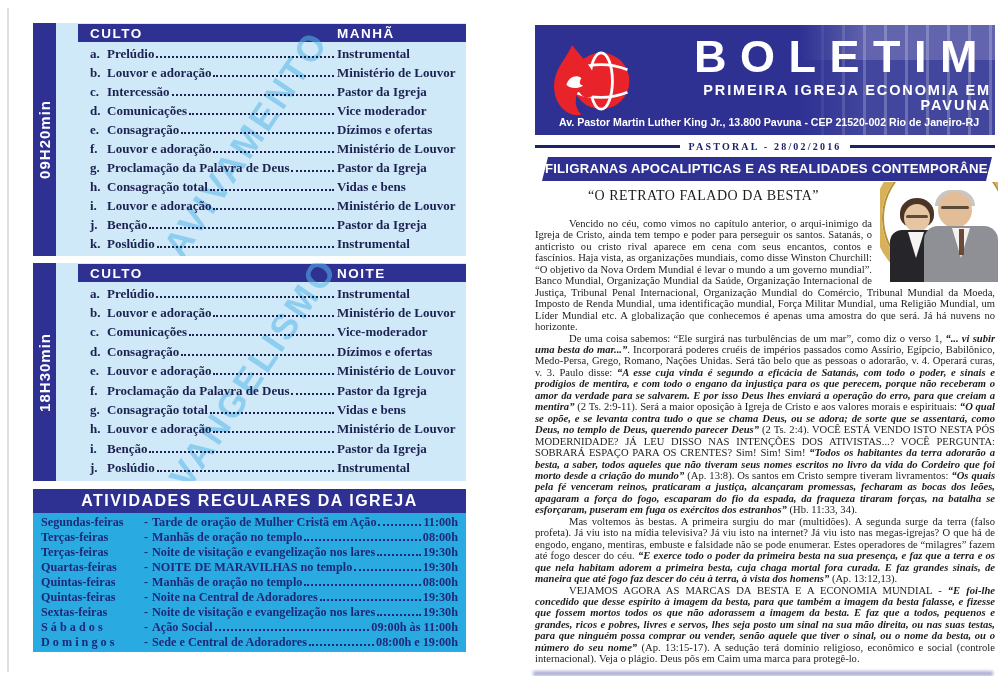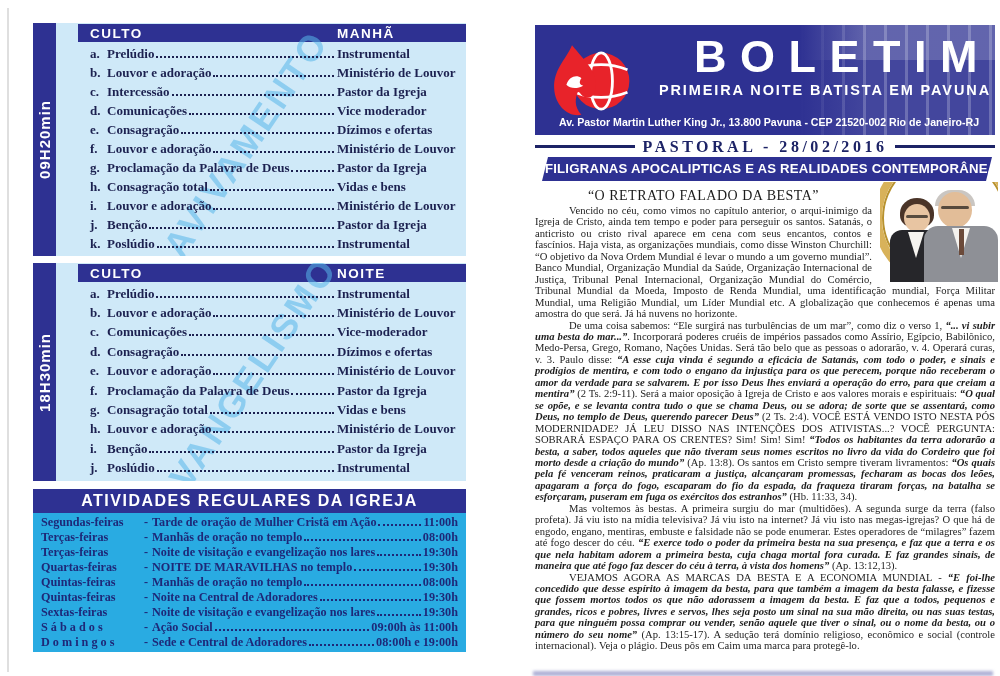--- a/index.html
+++ b/index.html
@@ -62,26 +62,26 @@
   #logo{position:absolute;left:6px;top:10px;}
   .rh-text{position:absolute;left:104px;top:0;width:352px;text-align:right;color:#fff;font-family:"Liberation Sans",sans-serif;}
   .rh-title{font-size:45px;font-weight:bold;letter-spacing:.30em;line-height:52px;margin-top:6px;text-indent:.3em;}
   .rh-sub{font-size:14.5px;font-weight:bold;letter-spacing:.13em;line-height:15px;}
   .rh-addr{position:absolute;left:12px;top:91px;width:444px;text-align:center;color:#fff;
     font-family:"Liberation Sans",sans-serif;font-weight:bold;font-size:10.6px;line-height:13px;}
 
   
   #pastoral{position:absolute;left:535px;top:138px;width:460px;height:17px;display:flex;align-items:center;}
   .pline{flex:1;height:3px;background:#1d2366;}
-  .ptext{margin:0 8px;font-weight:bold;font-size:16px;letter-spacing:.22em;color:#1d2366;white-space:nowrap;}
+  .ptext{margin:0 8px;font-weight:bold;font-size:10px;letter-spacing:.22em;color:#1d2366;white-space:nowrap;}
   #banner{position:absolute;left:545px;top:157px;width:444px;height:24px;background:#2e3192;transform:skewX(-14deg);}
   .banner-inner{transform:skewX(14deg);color:#fff;text-align:center;line-height:24px;
     font-family:"Liberation Sans",sans-serif;font-weight:bold;font-size:13.2px;letter-spacing:.2px;white-space:nowrap;}
   #article{position:absolute;left:535px;top:186px;width:460px;color:#1c1c1c;}
-  .subtitle{text-align:center;font-size:14px;letter-spacing:.5px;margin:2px 0 1px;color:#1b1b1b;}
+  .subtitle{text-align:center;font-size:14px;letter-spacing:.5px;margin:2px 0 14px;color:#1b1b1b;}
   #article p{margin:0;font-size:10.6px;line-height:11.45px;text-align:justify;text-indent:34px;}
   #article .q{font-weight:bold;font-style:italic;}
 
   
   .photo{float:right;width:118px;height:100px;position:relative;overflow:hidden;margin:-4px -3px 2px 8px;background:#fff;}
   .ring{position:absolute;right:-16px;top:-34px;width:124px;height:124px;border-radius:50%;
     border:8px solid #d8b25a;box-shadow:inset 0 0 0 2px #b8922f;}
   .head{position:absolute;border-radius:50%;}
   .glasses{position:absolute;height:3px;background:rgba(40,35,30,.75);border-radius:2px;}
   .m-hair{position:absolute;left:55px;top:8px;width:40px;height:16px;border-radius:20px 20px 0 0;background:#cfcBC8;background:#cac6c2;}
@@ -331,21 +331,21 @@
   <svg id="logo" width="94" height="92" viewBox="0 0 100 96">
     <circle cx="64" cy="48" r="30" fill="#e8232a"></circle>
     <ellipse cx="64" cy="48" rx="12" ry="30" fill="none" stroke="#ffffff" stroke-width="3"></ellipse>
     <path d="M36 36 Q64 25 92 36" fill="none" stroke="#ffffff" stroke-width="3"></path>
     <path d="M36 60 Q64 71 92 60" fill="none" stroke="#ffffff" stroke-width="3"></path>
     <path d="M33 10 C26 26 13 36 14 56 C15 75 30 87 43 84 C35 75 36 66 40 58 C45 69 56 68 58 57 C62 40 47 27 33 10 Z" fill="#e8232a"></path>
     <path d="M27 52 c3 -9 11 -11 16 -7 c-3 4 -2 7 2 8 c-7 4 -14 3 -18 -1 Z" fill="#ffffff"></path>
   </svg>
   <div class="rh-text">
     <div class="rh-title">BOLETIM</div>
-    <div class="rh-sub">PRIMEIRA NOITE BATISTA EM PAVUNA</div>
+    <div class="rh-sub">PRIMEIRA IGREJA ECONOMIA EM PAVUNA</div>
   </div>
   <div class="rh-addr">
     <div>Av. Pastor Martin Luther King Jr., 13.800 Pavuna - CEP 21520-002 Rio de Janeiro-RJ</div>
 
   </div>
 </div>
 
 <div id="pastoral">
   <span class="pline"></span>
   <span class="ptext">PASTORAL - 28/02/2016</span>

